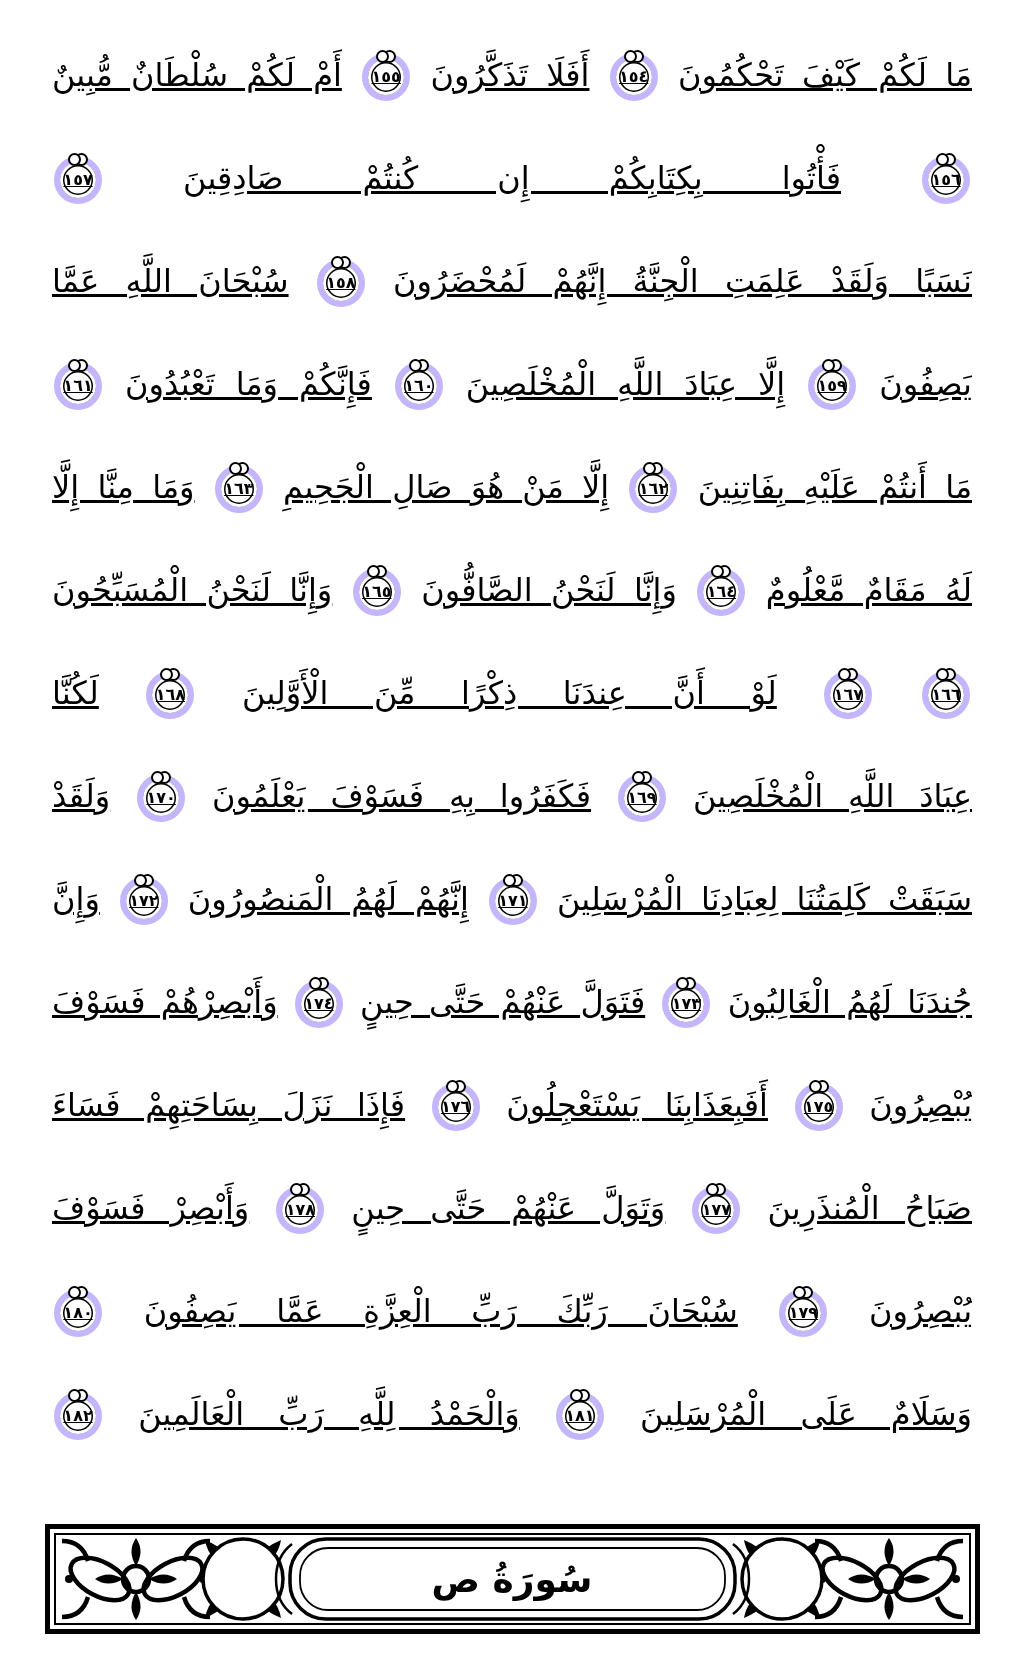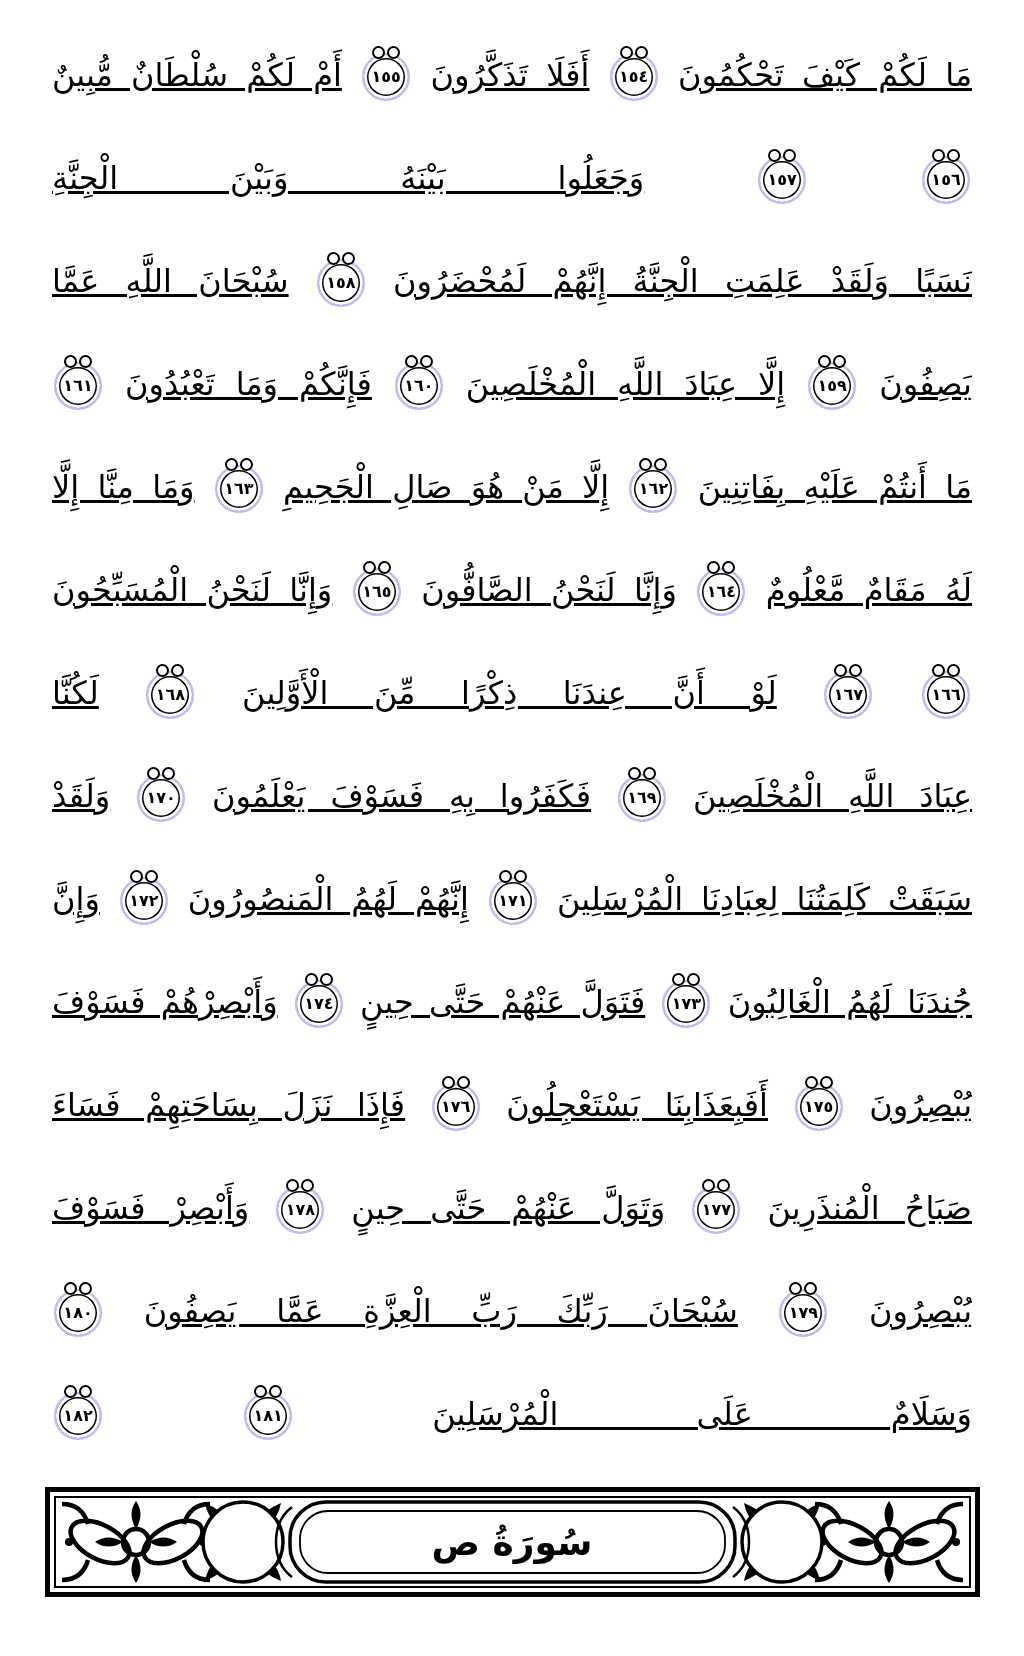--- a/index.html
+++ b/index.html
@@ -29,26 +29,27 @@
   .ayah { letter-spacing:0;text-decoration:underline; }
 
   
   .vm {
     position:relative;
     display:inline-flex;
     align-items:center;
     justify-content:center;
     box-sizing:border-box;
     width:48px; height:48px;
-    border:2px solid #c4b5fd;
+    border:6px solid #c4b5fd;
     border-radius:50%;
     background:#fff;
     box-shadow: inset 0 0 0 3px #fff, inset 0 0 0 4.5px #000;
     vertical-align:middle;
     margin:0 2px;
+    text-decoration:underline;
   }
   .vm::before, .vm::after {
     content:"";
     position:absolute;
     top:-9px;
     width:9px; height:9px;
     border:2px solid #000;
     border-radius:50%;
     background:#fff;
   }
@@ -58,21 +59,21 @@
     font-size:16px;
     line-height:1;
     font-weight:bold;
     direction:rtl;
   }
 
   
   .footer-band {
     width:935px;
     height:98px;
-    margin:21px auto 0 auto;
+    margin:58px auto 0 auto;
   }
   .footer-band svg { display:block; }
   .deco-stroke { fill:none; stroke:#000; stroke-width:4.5; }
   .deco-fill { fill:#000; stroke:none; }
   .surah-title-text {
     font-family:"DejaVu Sans", sans-serif;
     font-size:36px;
     font-weight:bold;
     fill:#000;
   }
@@ -83,23 +84,23 @@
 <div class="page">
 
   <div class="text-block" id="lines-container">
       <div class="line"><span class="ayah">مَا لَكُمْ كَيْفَ تَحْكُمُونَ</span> <span class="vm">
           <span class="vm-n">١٥٤</span>
         </span> <span class="ayah">أَفَلَا تَذَكَّرُونَ</span> <span class="vm">
           <span class="vm-n">١٥٥</span>
         </span> <span class="ayah">أَمْ لَكُمْ سُلْطَانٌ مُّبِينٌ</span></div>
       <div class="line"><span class="vm">
           <span class="vm-n">١٥٦</span>
-        </span>  <span class="vm">
+        </span> <span class="ayah">فَأْتُوا بِكِتَابِكُمْ إِن كُنتُمْ صَادِقِينَ</span> <span class="vm">
           <span class="vm-n">١٥٧</span>
-        </span> <span class="ayah">وَجَعَلُوا بَيْنَهُ وَبَيْنَ الْجِنَّةِ</span></div>
+        </span> </div>
       <div class="line"><span class="ayah">نَسَبًا وَلَقَدْ عَلِمَتِ الْجِنَّةُ إِنَّهُمْ لَمُحْضَرُونَ</span> <span class="vm">
           <span class="vm-n">١٥٨</span>
         </span> <span class="ayah">سُبْحَانَ اللَّهِ عَمَّا</span></div>
       <div class="line"><span class="ayah">يَصِفُونَ</span> <span class="vm">
           <span class="vm-n">١٥٩</span>
         </span> <span class="ayah">إِلَّا عِبَادَ اللَّهِ الْمُخْلَصِينَ</span> <span class="vm">
           <span class="vm-n">١٦٠</span>
         </span> <span class="ayah">فَإِنَّكُمْ وَمَا تَعْبُدُونَ</span> <span class="vm">
           <span class="vm-n">١٦١</span>
         </span></div>
@@ -145,21 +146,21 @@
         </span> <span class="ayah">وَتَوَلَّ عَنْهُمْ حَتَّى حِينٍ</span> <span class="vm">
           <span class="vm-n">١٧٨</span>
         </span> <span class="ayah">وَأَبْصِرْ فَسَوْفَ</span></div>
       <div class="line"><span class="ayah">يُبْصِرُونَ</span> <span class="vm">
           <span class="vm-n">١٧٩</span>
         </span> <span class="ayah">سُبْحَانَ رَبِّكَ رَبِّ الْعِزَّةِ عَمَّا يَصِفُونَ</span> <span class="vm">
           <span class="vm-n">١٨٠</span>
         </span></div>
       <div class="line"><span class="ayah">وَسَلَامٌ عَلَى الْمُرْسَلِينَ</span> <span class="vm">
           <span class="vm-n">١٨١</span>
-        </span>  <span class="vm">
+        </span> <span class="ayah">وَالْحَمْدُ لِلَّهِ رَبِّ الْعَالَمِينَ</span> <span class="vm">
           <span class="vm-n">١٨٢</span>
         </span></div>
     </div>
 
   <div class="footer-band">
     <svg width="935" height="110" viewBox="0 0 935 110">
 
       <rect x="2.5" y="2.5" width="930" height="105" fill="#ffffff" stroke="#000" stroke-width="5"></rect>
       <rect x="10" y="10" width="915" height="90" fill="#ffffff" stroke="#000" stroke-width="2"></rect>
 

